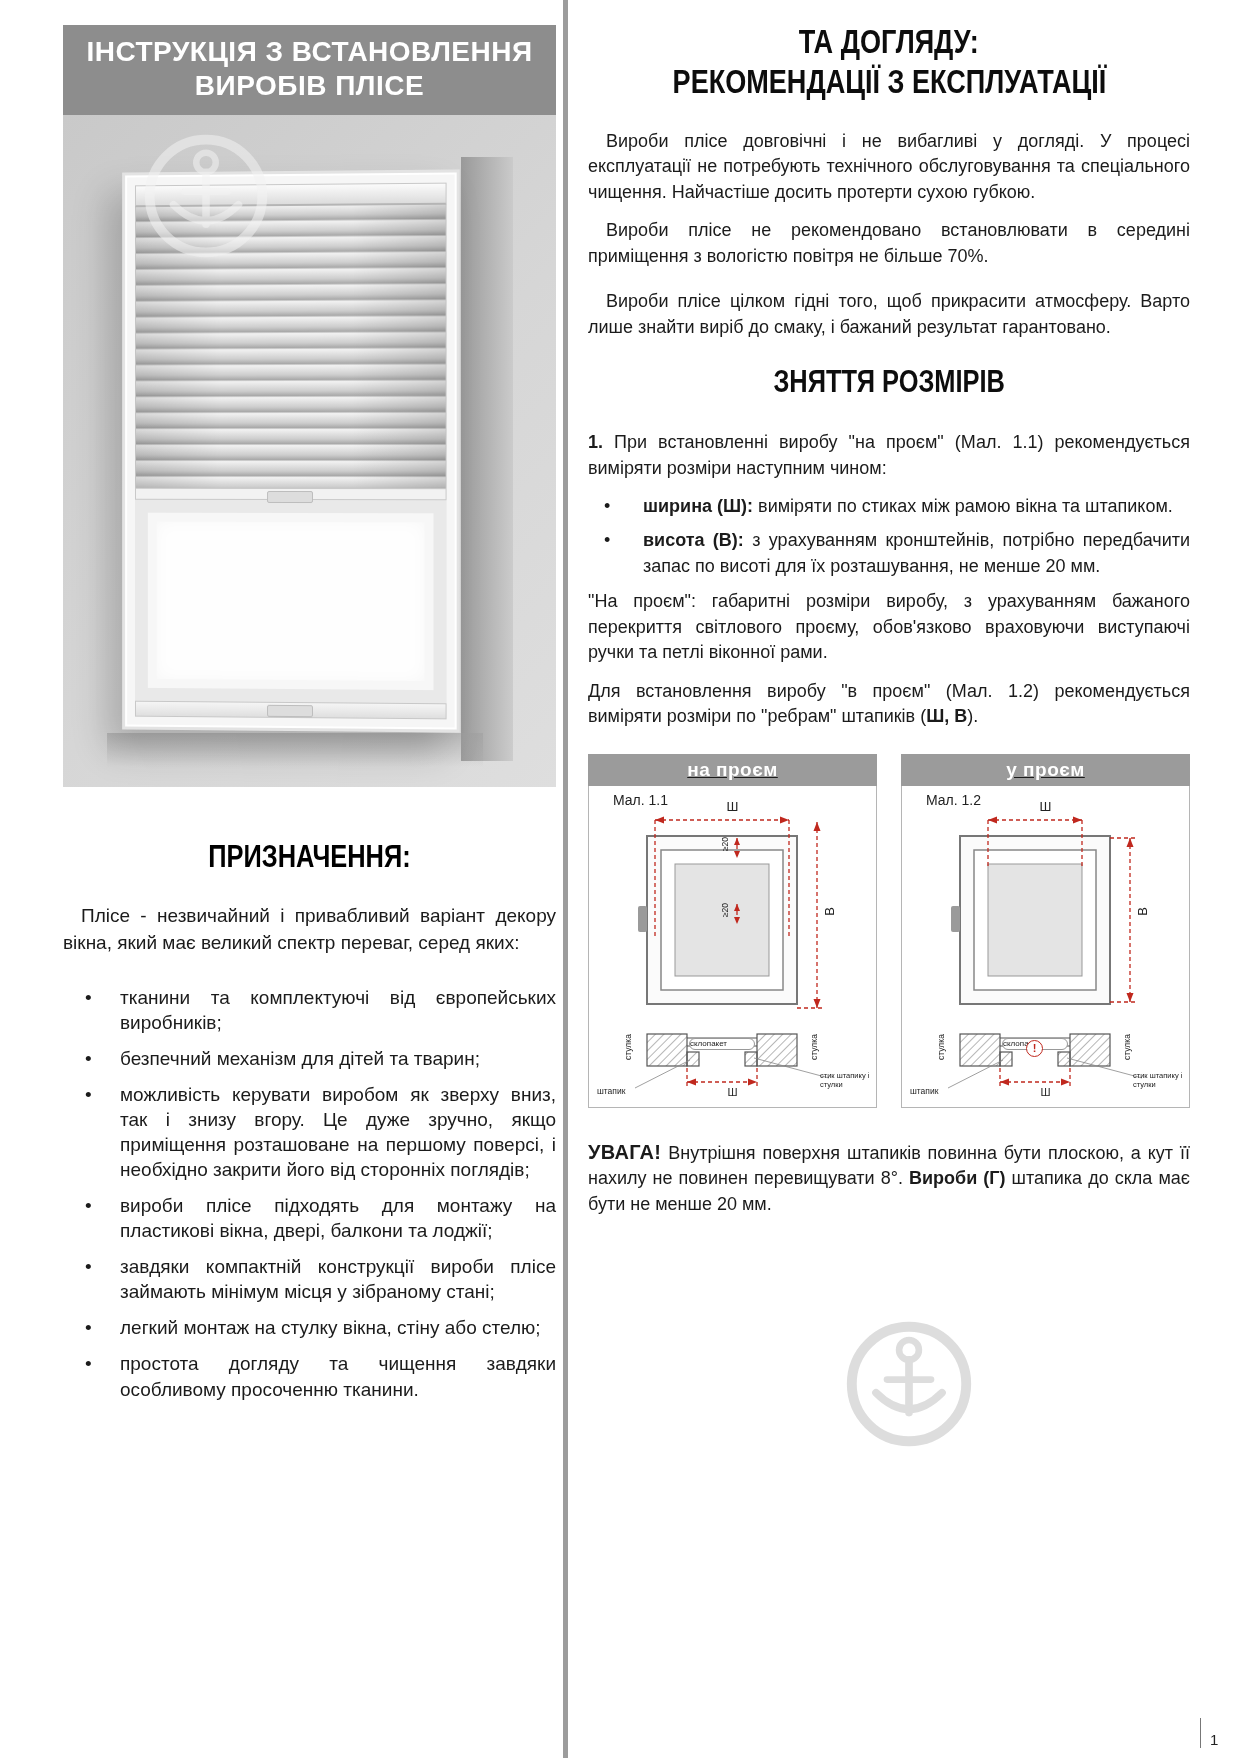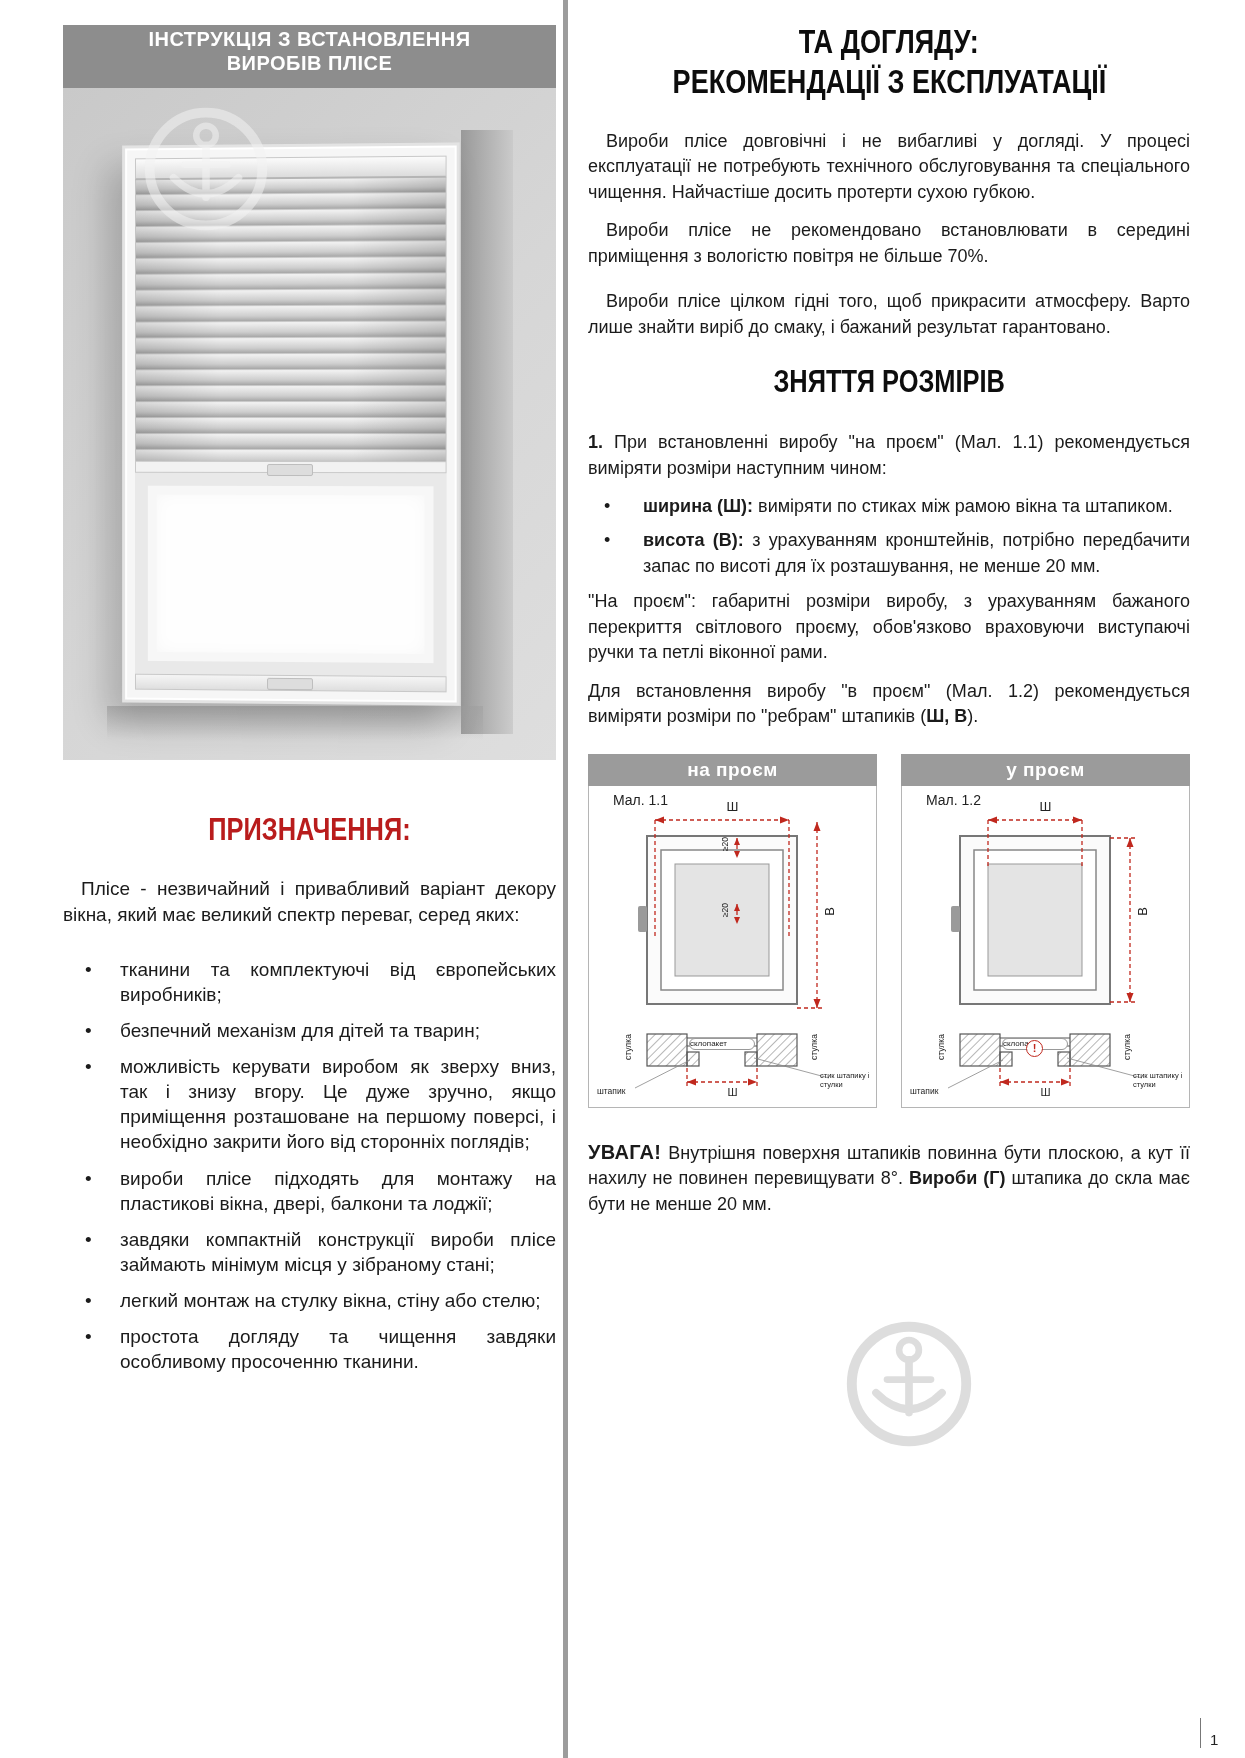--- a/index.html
+++ b/index.html
@@ -5,22 +5,22 @@
   * { margin:0; padding:0; box-sizing:border-box; }
   html,body { background:#ffffff; }
   body { font-family:"Liberation Sans", sans-serif; color:#1b1b1b; }
   .page { position:relative; width:1245px; height:1758px; background:#fff; overflow:hidden; }
 
   
   .divider { position:absolute; left:563px; top:0; width:5px; height:1758px; background:#9c9c9c; }
 
   
   .col-left { position:absolute; left:63px; top:25px; width:493px; }
-  .title-box { background:#8d8d8d; color:#fff; text-align:center; padding:2px 6px 12px;
-               font-weight:bold; font-size:20px; line-height:1.22; letter-spacing:.5px; }
+  .title-box { background:#8d8d8d; color:#fff; text-align:center; padding:10px 6px 12px;
+               font-weight:bold; font-size:28px; line-height:1.22; letter-spacing:.5px; }
 
   
   .photo { position:relative; width:493px; height:672px; overflow:hidden;
            background:linear-gradient(135deg,#c9c9c9 0%, #d6d6d6 55%, #dedede 100%); }
   .niche { position:absolute; left:398px; top:42px; width:52px; height:604px;
            background:linear-gradient(90deg,#8f8f8f,#c9c9c9); opacity:.85; }
   .floor-shadow { position:absolute; left:44px; top:618px; width:376px; height:34px;
                   background:linear-gradient(#9f9f9f, rgba(160,160,160,0)); opacity:.55; }
   .win { position:absolute; left:58px; top:56px; width:338px; height:560px; background:#f6f6f6;
          border:3px solid #e3e3e3; padding:10px; display:flex; flex-direction:column;
@@ -37,21 +37,21 @@
   .tab { position:absolute; left:50%; top:2px; transform:translateX(-50%); width:46px; height:12px;
          background:#ddd; border:1px solid #bdbdbd; border-radius:2px; }
   .glass { flex:1; background:#fefefe; border:13px solid #e9e9e9;
            box-shadow:inset 0 0 0 9px #f7f7f7, inset 0 0 24px rgba(0,0,0,.06); }
   .bottom-rail { height:16px; background:linear-gradient(#f5f5f5,#dfdfdf); border:1px solid #c8c8c8; position:relative; }
 
   .watermark { pointer-events:none; fill:none; stroke-linecap:round; }
   .wm-photo { position:absolute; left:78px; top:16px; width:130px; height:130px; stroke:#f2f2f2; opacity:.55; }
   .wm-figures { position:absolute; left:843px; top:1318px; width:132px; height:132px; stroke:#c7c7c7; opacity:.6; z-index:6; }
 
-  .big-heading { text-align:center; font-size:31px; font-weight:bold; margin-top:52px; margin-bottom:28px; color:#b91c1c; }
+  .big-heading { text-align:center; font-size:31px; font-weight:bold; margin-top:52px; margin-bottom:28px; color:#000000; }
   .cond { display:inline-block; transform:scaleX(.82); white-space:nowrap; }
 
   .body-text { font-size:19px; line-height:1.4; text-align:justify; }
   .indent { text-indent:18px; }
   .col-left .body-text { margin-bottom:10px; }
 
   .bullets { list-style:none; margin-top:28px; }
   .bullets li { position:relative; padding-left:57px; margin-bottom:11px; font-size:19px; line-height:1.32; text-align:justify; }
   .bullets .b-dot { position:absolute; left:22px; top:0; }
 
@@ -60,21 +60,21 @@
   .h1 { text-align:center; font-size:33px; font-weight:bold; line-height:1.22; margin-bottom:26px; color:#0d0d0d; }
   .col-right .body-text { font-size:18px; line-height:1.42; margin-bottom:13px; }
   .h2 { text-align:center; font-size:31px; font-weight:bold; margin-top:24px; margin-bottom:30px; color:#0d0d0d; }
 
   .m-bullets { list-style:none; margin:2px 0 10px; }
   .m-bullets li { position:relative; padding-left:55px; margin-bottom:8px; font-size:18px; line-height:1.42; text-align:justify; }
   .m-bullets .b-dot { position:absolute; left:16px; top:0; }
 
   
   .figures { display:flex; gap:24px; margin-top:24px; }
-  .figure { width:332px; }
+  .figure { width:332px;text-decoration:underline; }
   .fig-header { height:32px; line-height:32px; background:#9b9b9b; color:#fff; text-align:center;
                 font-weight:bold; font-size:19px; letter-spacing:.5px; }
   .fig-body { position:relative; width:289px; height:322px; border:1px solid #b5b5b5; border-top:none; background:#fff; }
   .fig-svg { position:absolute; left:0; top:0; width:287px; height:320px; }
   .fig-label { position:absolute; color:#222; }
   .cap { left:24px; top:6px; font-size:14px; }
   .l-sh-top { left:0; right:0; text-align:center; top:13px; font-size:13px; }
   .l-v { left:236px; top:118px; font-size:13px; transform:rotate(-90deg); }
   .l-g1 { left:129px; top:53px; font-size:8.5px; transform:rotate(-90deg); }
   .l-g2 { left:129px; top:119px; font-size:8.5px; transform:rotate(-90deg); }

